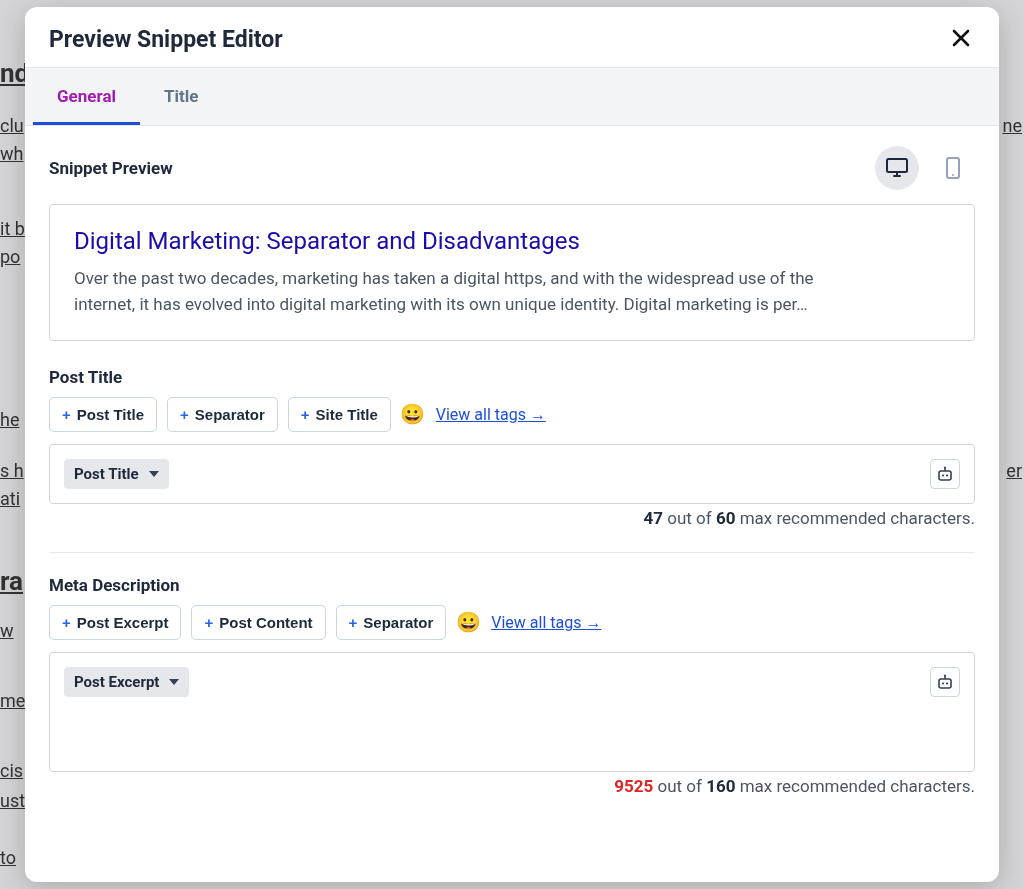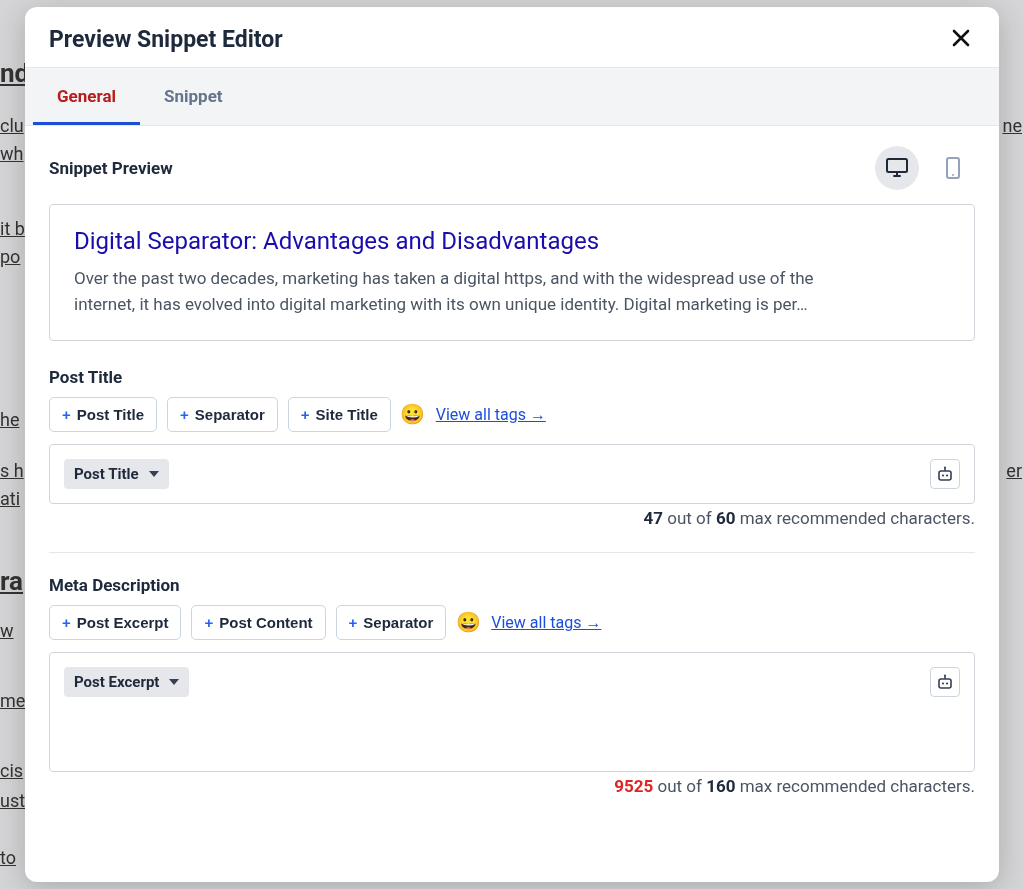--- a/index.html
+++ b/index.html
@@ -58,21 +58,21 @@
 }
 .tab {
   padding: 18px 24px 16px 24px;
   font-size: 17px;
   font-weight: 700;
   color: #64748b;
   cursor: pointer;
   border-bottom: 3px solid transparent;
 }
 .tab.active {
-  color: #b91c1c;
+  color: #a21caf;
   border-bottom-color: #1d4ed8;
   background: #f3f4f6;
 }
 .body-area {
   padding: 20px 24px;
   overflow-y: auto;
   flex: 1;
 }
 .row-head {
   display: flex;
@@ -236,21 +236,21 @@
     <div class="modal-title">Preview Snippet Editor</div>
     <div class="close-btn">
       <svg width="20" height="20" viewBox="0 0 20 20">
           <path d="M3 3 L17 17 M17 3 L3 17" stroke="#111" stroke-width="2.6" stroke-linecap="round"></path>
         </svg>
     </div>
   </div>
 
   <div class="tabs">
     <div class="tab active">General</div>
-    <div class="tab">Snippet</div>
+    <div class="tab">Title</div>
   </div>
 
   <div class="body-area">
 
     <div class="row-head">
       <div class="section-label">Snippet Preview</div>
       <div class="device-toggle">
         <div class="device-btn active">
           <svg width="24" height="22" viewBox="0 0 24 22">
               <rect x="2" y="2" width="20" height="13" rx="1.5" fill="none" stroke="#1e293b" stroke-width="2"></rect>
@@ -260,21 +260,21 @@
         <div class="device-btn">
           <svg width="16" height="24" viewBox="0 0 16 24">
               <rect x="2" y="2" width="12" height="20" rx="2" fill="none" stroke="#94a3b8" stroke-width="2"></rect>
               <circle cx="8" cy="19" r="1" fill="#94a3b8"></circle>
             </svg>
         </div>
       </div>
     </div>
 
     <div class="preview-box">
-      <div class="preview-title">Digital Separator: Advantages and Disadvantages</div>
+      <div class="preview-title">Digital Marketing: Separator and Disadvantages</div>
       <div class="preview-desc">Over the past two decades, marketing has taken a digital https, and with the widespread use of the internet, it has evolved into digital marketing with its own unique identity. Digital marketing is per…</div>
     </div>
 
     <div class="section-label">Post Title</div>
     <div class="tag-row">
       <button class="tag-btn">
           <span class="plus">+</span>
           <span>Post Title</span>
         </button>
       <button class="tag-btn">

